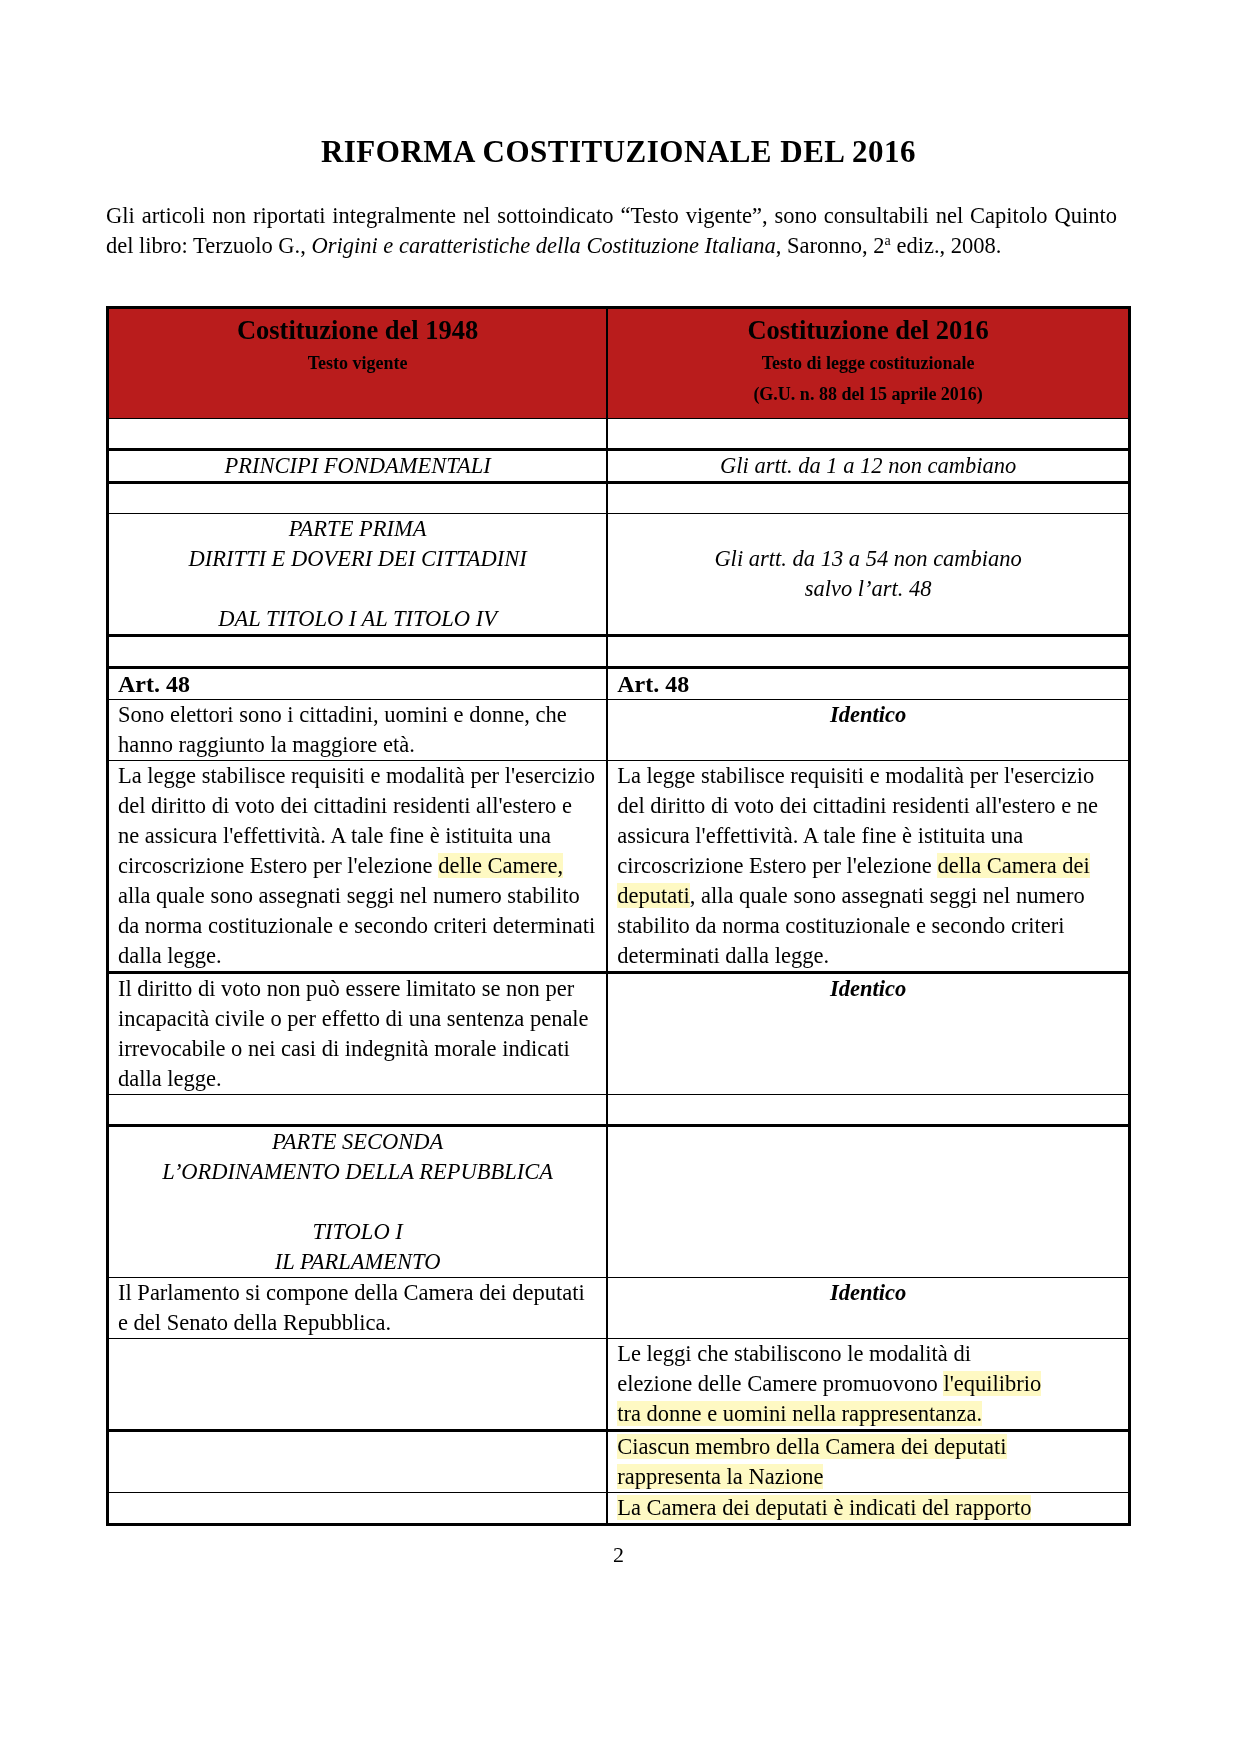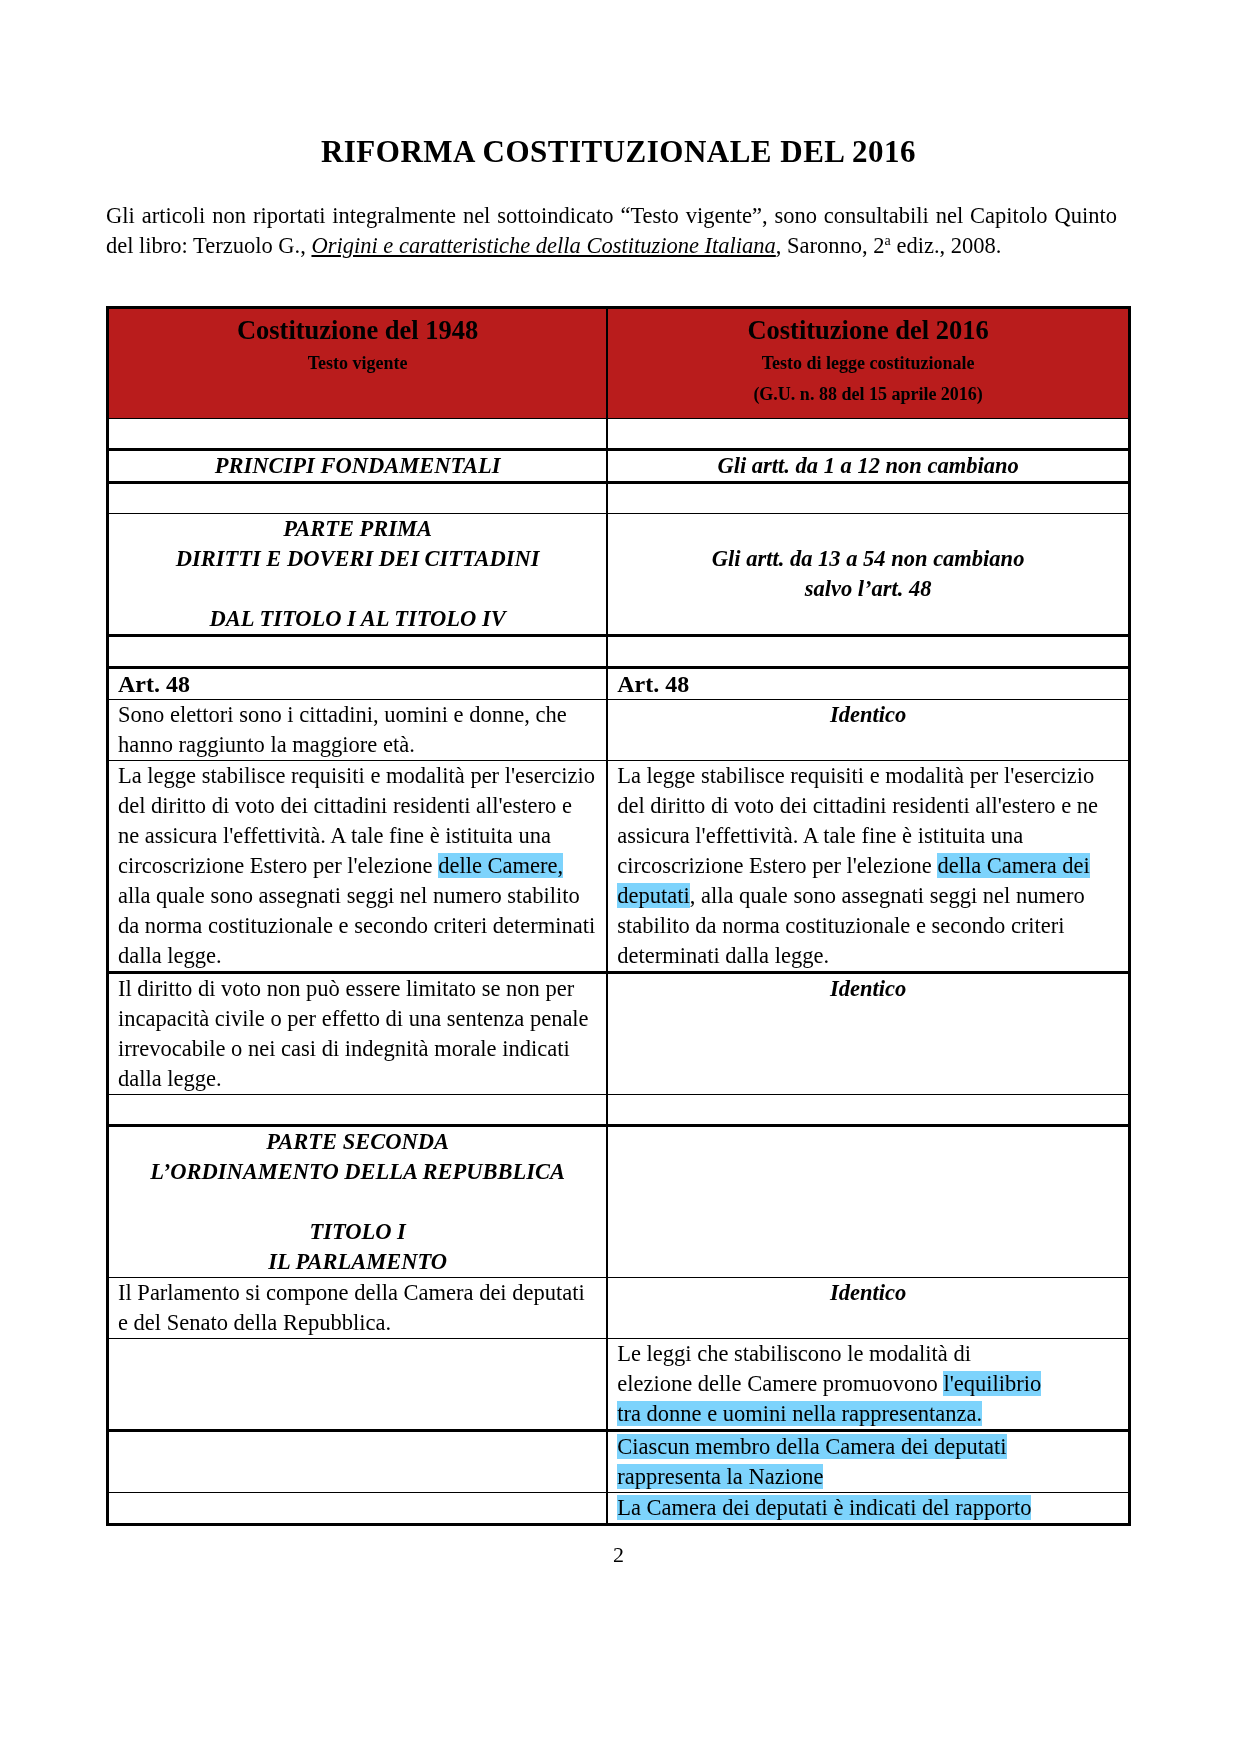--- a/index.html
+++ b/index.html
@@ -47,42 +47,42 @@
 
   tr.hdr > td {
     background:#b91c1c;
     text-align:center;
     font-weight:bold;
     padding:4px 9px 8px 9px;
   }
   tr.hdr .ln { line-height:31px; font-size:18px; }
   tr.hdr .ln.first { font-size:26.5px; line-height:35px; }
 
-  .st-section { font-weight:bold; font-style:italic; text-align:center; }
+  .st-section { font-weight:normal; font-style:italic; text-align:center; }
   .st-identico { font-weight:bold; font-style:italic; text-align:center;margin-top:42px; }
   .st-article { font-weight:bold; font-size:24px; }
   .st-body { text-align:left; }
   td.vmid { vertical-align:middle; }
 
-  .hl { background:#7dd3fc; }
+  .hl { background:#fef9c3; }
 
   .page-number {
     margin-top:16px;
     text-align:center;
     font-size:22px;
   }
 </style>
 </head>
 <body>
 
 <div class="content">
 
   <div class="doc-title">RIFORMA COSTITUZIONALE DEL 2016</div>
 
-  <p class="intro"><span>Gli articoli non riportati integralmente nel sottoindicato “Testo vigente”,  sono consultabili nel Capitolo Quinto del libro:  Terzuolo G., </span><span style="font-style: italic; text-decoration: underline;">Origini e caratteristiche della Costituzione Italiana</span><span>, Saronno,  2</span><sup>a</sup><span> ediz., 2008.</span></p>
+  <p class="intro"><span>Gli articoli non riportati integralmente nel sottoindicato “Testo vigente”,  sono consultabili nel Capitolo Quinto del libro:  Terzuolo G., </span><span style="font-style: italic;">Origini e caratteristiche della Costituzione Italiana</span><span>, Saronno,  2</span><sup>a</sup><span> ediz., 2008.</span></p>
 
   <table class="cmp">
     <colgroup>
       <col style="width:48.9%">
       <col style="width:51.1%">
     </colgroup>
     <tbody>
         <tr class="hdr b-thin">
           <td class="cell-left">
             <div class="ln first">Costituzione del 1948</div>

